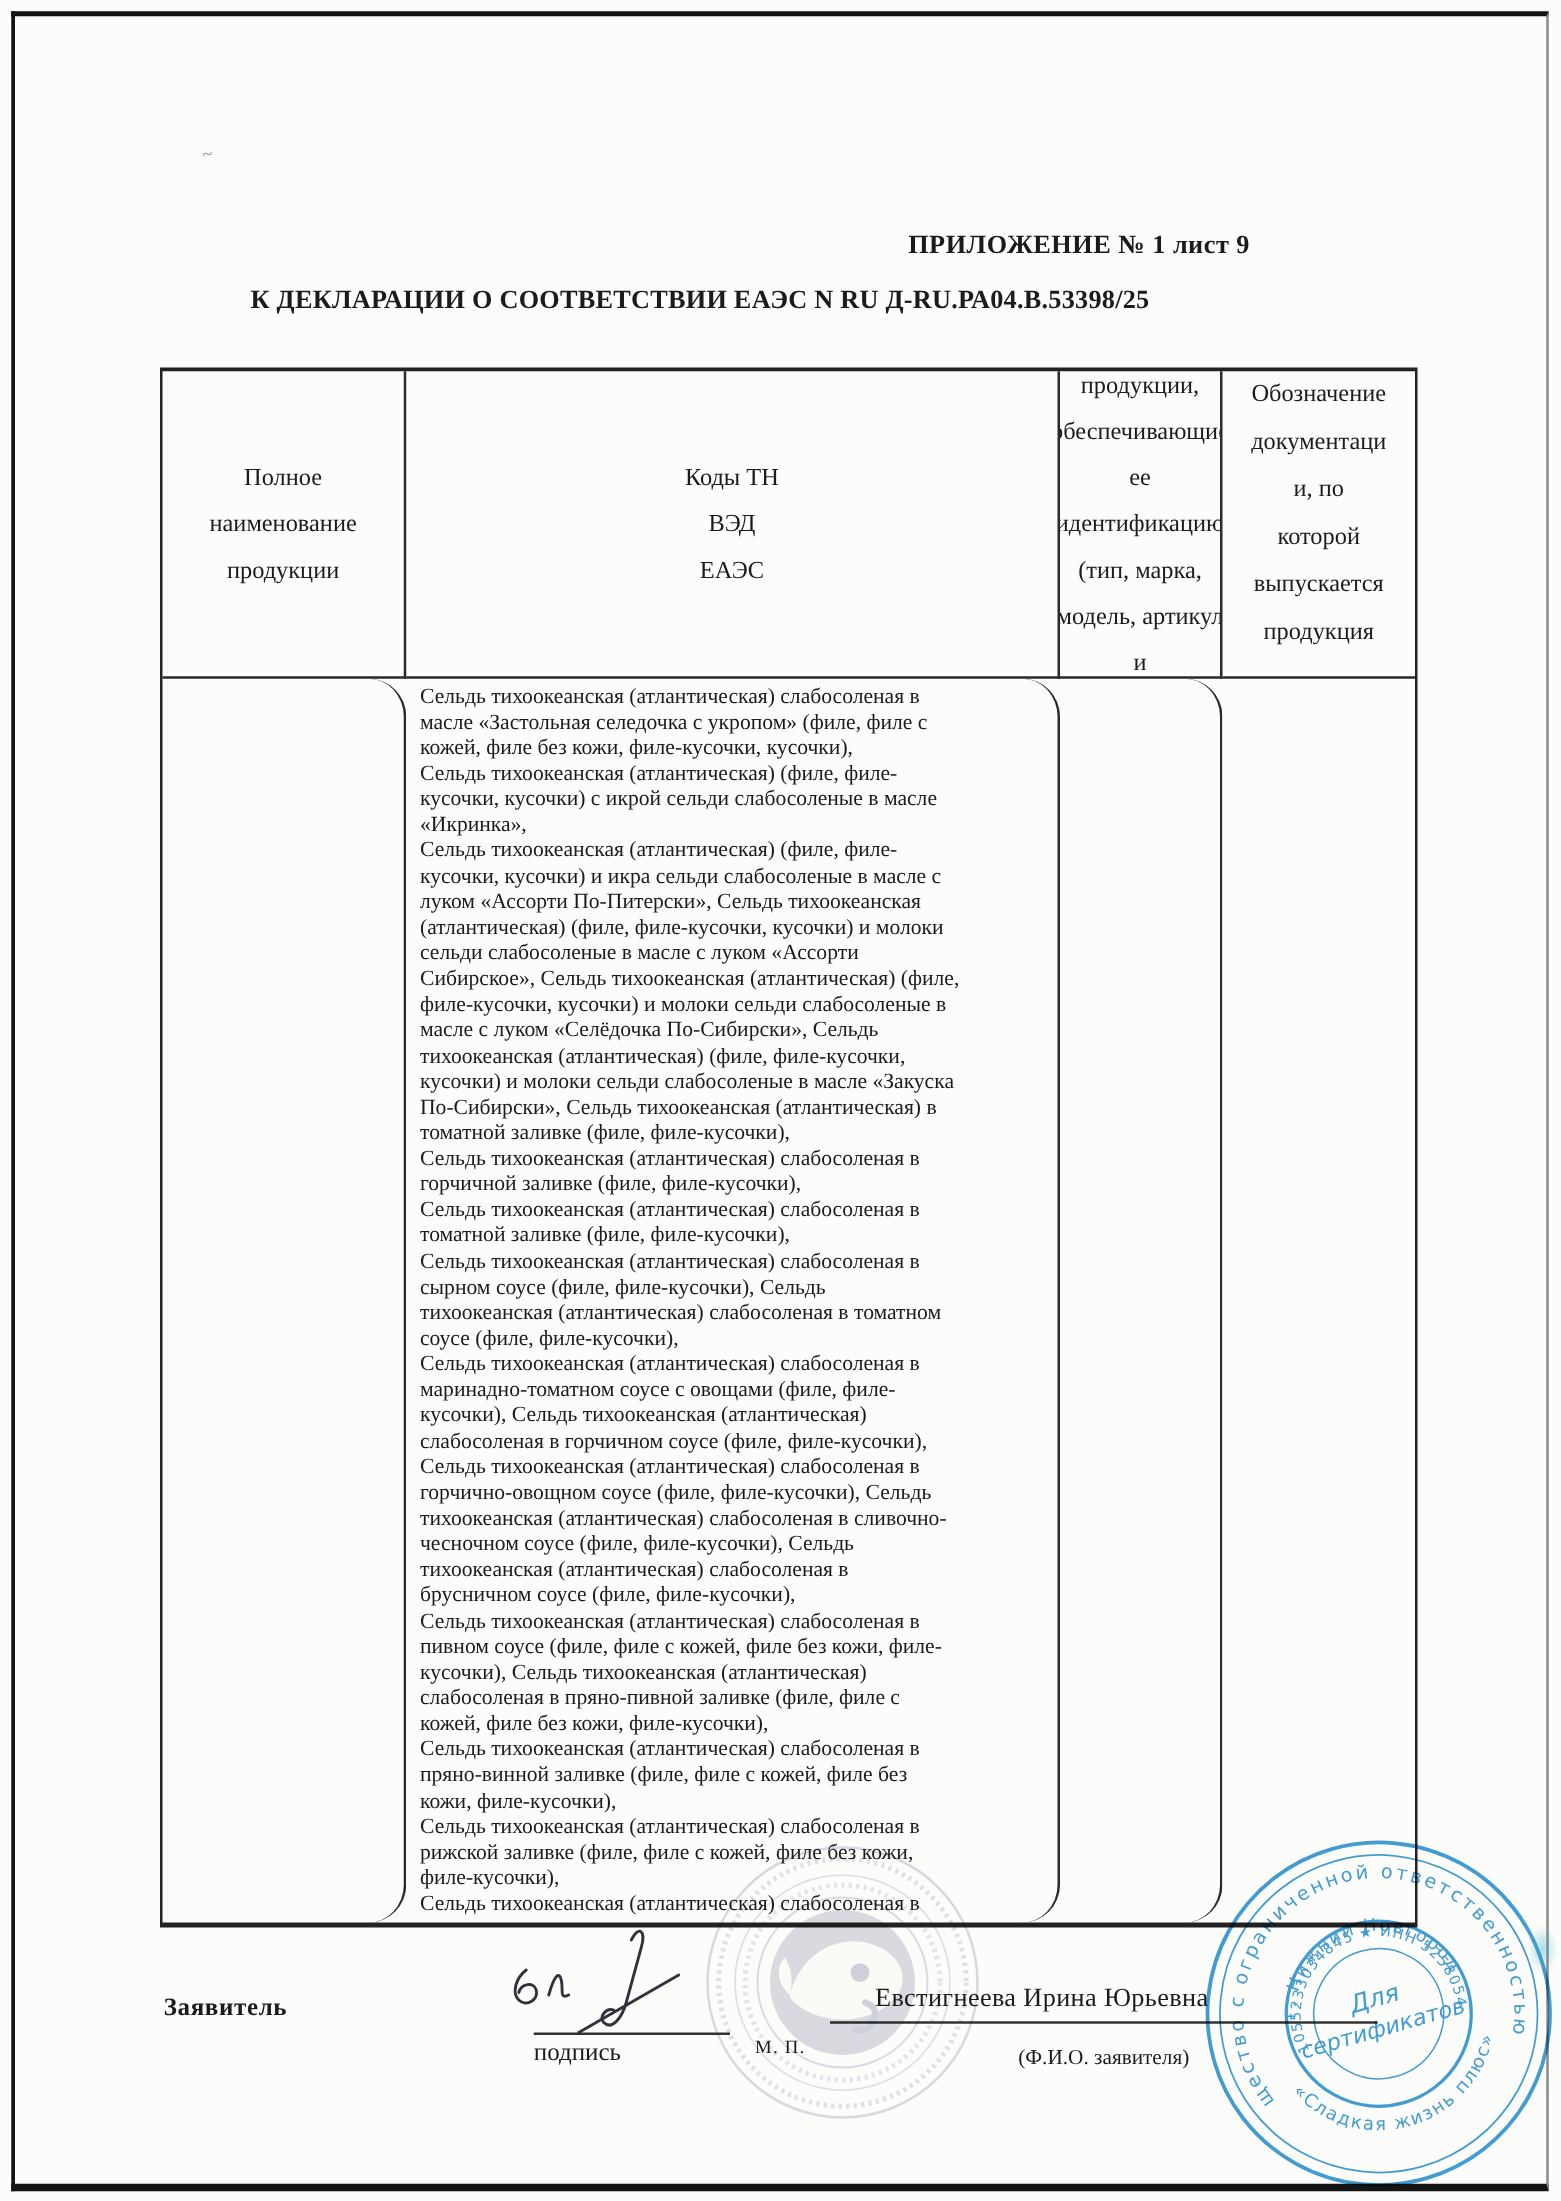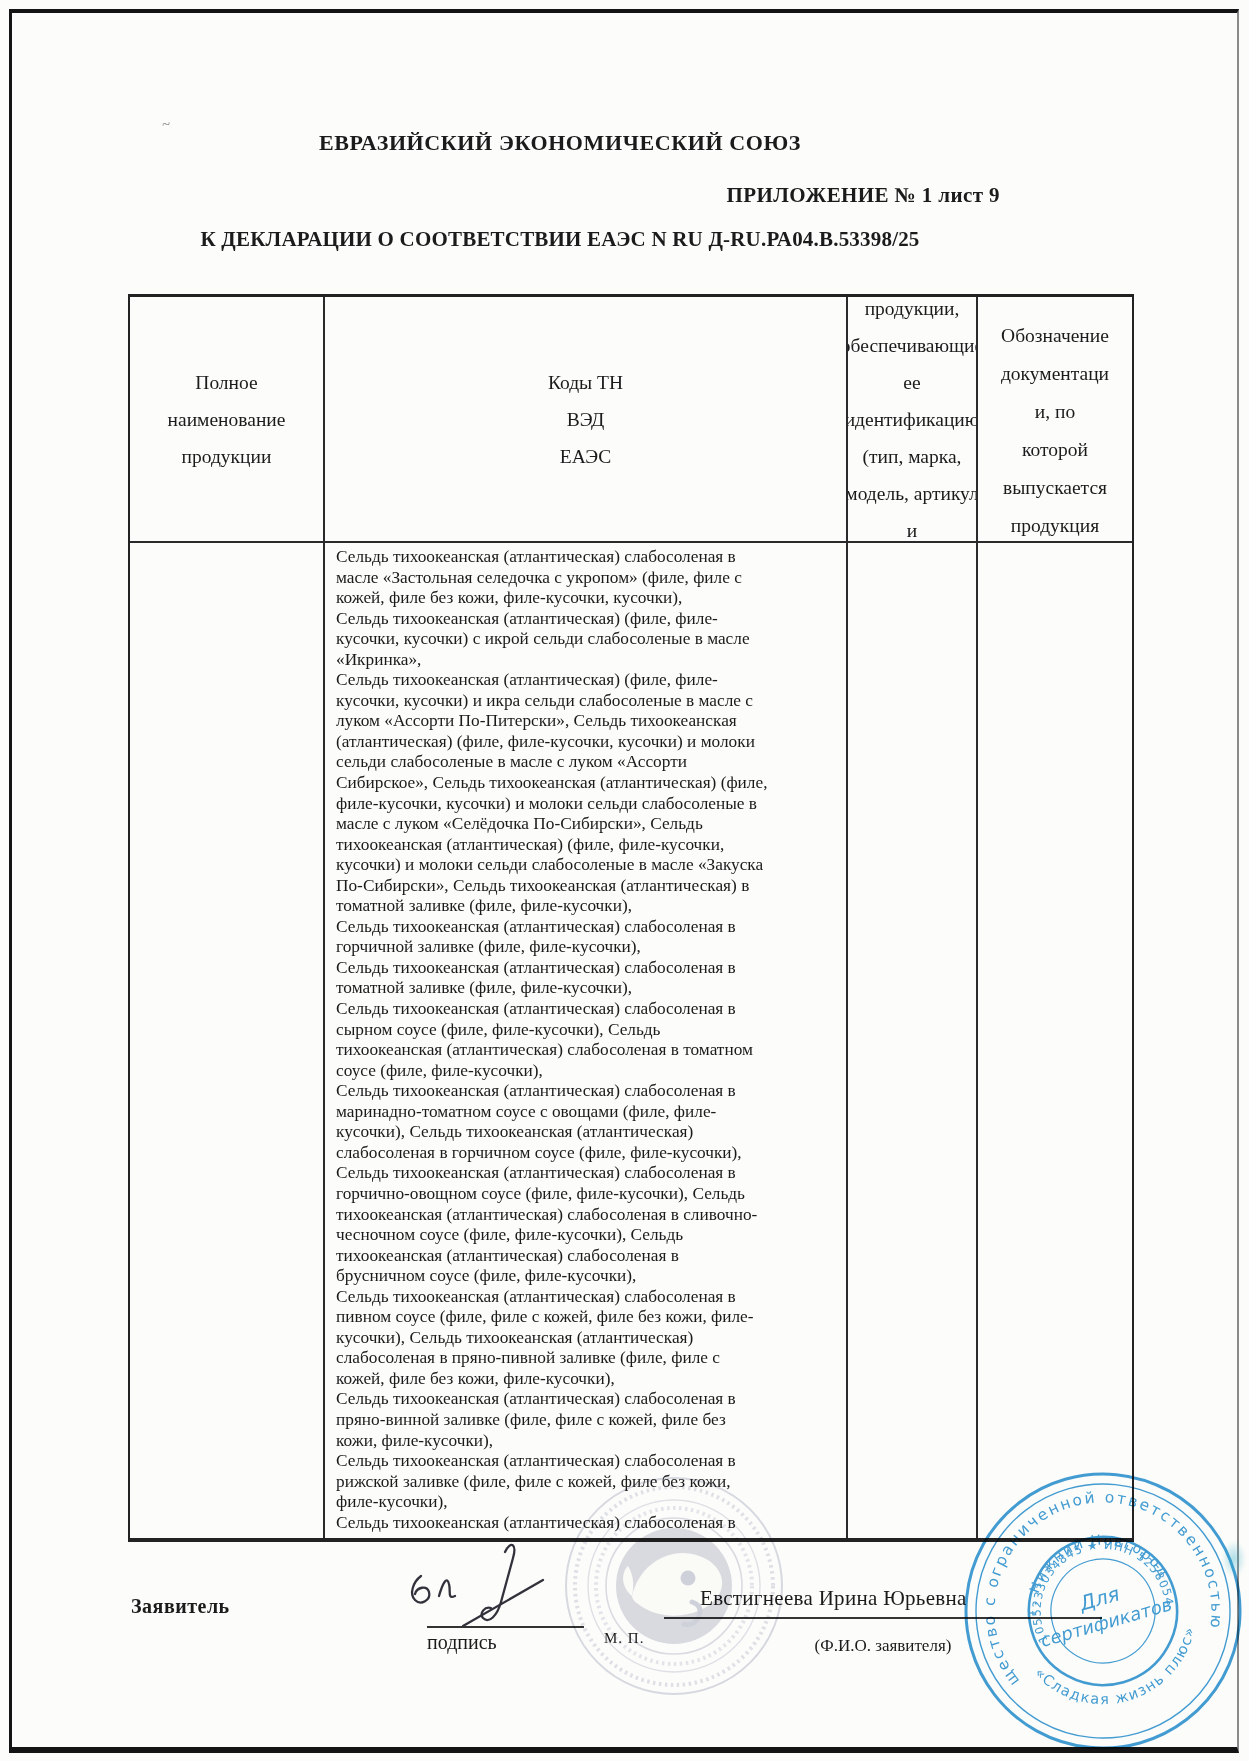--- a/index.html
+++ b/index.html
@@ -25,22 +25,22 @@
     display:grid;grid-template-columns:195px 523px 130px 1fr;grid-template-rows:246px 1fr;
   }
   .cell{border-right:2px solid #2a2a2a;overflow:hidden;}
   .cell.last{border-right:none;}
   .th{
     border-bottom:2px solid #2a2a2a;
     font-size:19.5px;line-height:37px;text-align:center;
     display:flex;align-items:center;justify-content:center;
     white-space:pre-line;padding:4px 6px;
   }
-  .th.top{align-items:flex-start;line-height:38px;padding-top:20px;}
-  .td{white-space:pre-line;}
+  .th.top{align-items:flex-start;line-height:38px;padding-top:0;}
+  .td{white-space:pre-line;border-radius:30px;}
   .td.details{
     font-size:17.3px;line-height:20.55px;padding:4px 6px 0 11px;
     white-space:pre-line;
   }
 
   .applicant-label{position:absolute;left:131px;top:1595px;font-size:20px;font-weight:bold;letter-spacing:.5px;text-align:right;}
   .sig-line{position:absolute;left:427px;top:1626px;width:157px;border-top:2px solid #333;}
   .sig-caption{position:absolute;left:427px;top:1631px;width:157px;font-size:20px;}
   .seal-mark{position:absolute;left:604px;top:1630px;font-size:15px;letter-spacing:1px;}
   .name-line{position:absolute;left:664px;top:1617px;width:438px;border-top:2px solid #333;}
@@ -57,21 +57,20 @@
     filter:blur(1px);pointer-events:none;
   }
 </style>
 </head>
 <body>
 
 <div class="page">
   <div class="scan-border"></div>
   <div class="pen-mark">~</div>
 
-  <div class="title-main">ЕВРАЗИЙСКИЙ ЭКОНОМИЧЕСКИЙ СОЮЗ</div>
   <div class="title-sub">ПРИЛОЖЕНИЕ № 1 лист 9</div>
   <div class="title-decl">К ДЕКЛАРАЦИИ О СООТВЕТСТВИИ ЕАЭС N RU Д-RU.РА04.В.53398/25</div>
 
   <div class="doc-table">
     <div class="cell th">Полное
 наименование
 продукции</div>
     <div class="cell th">Коды ТН
 ВЭД
 ЕАЭС</div>

